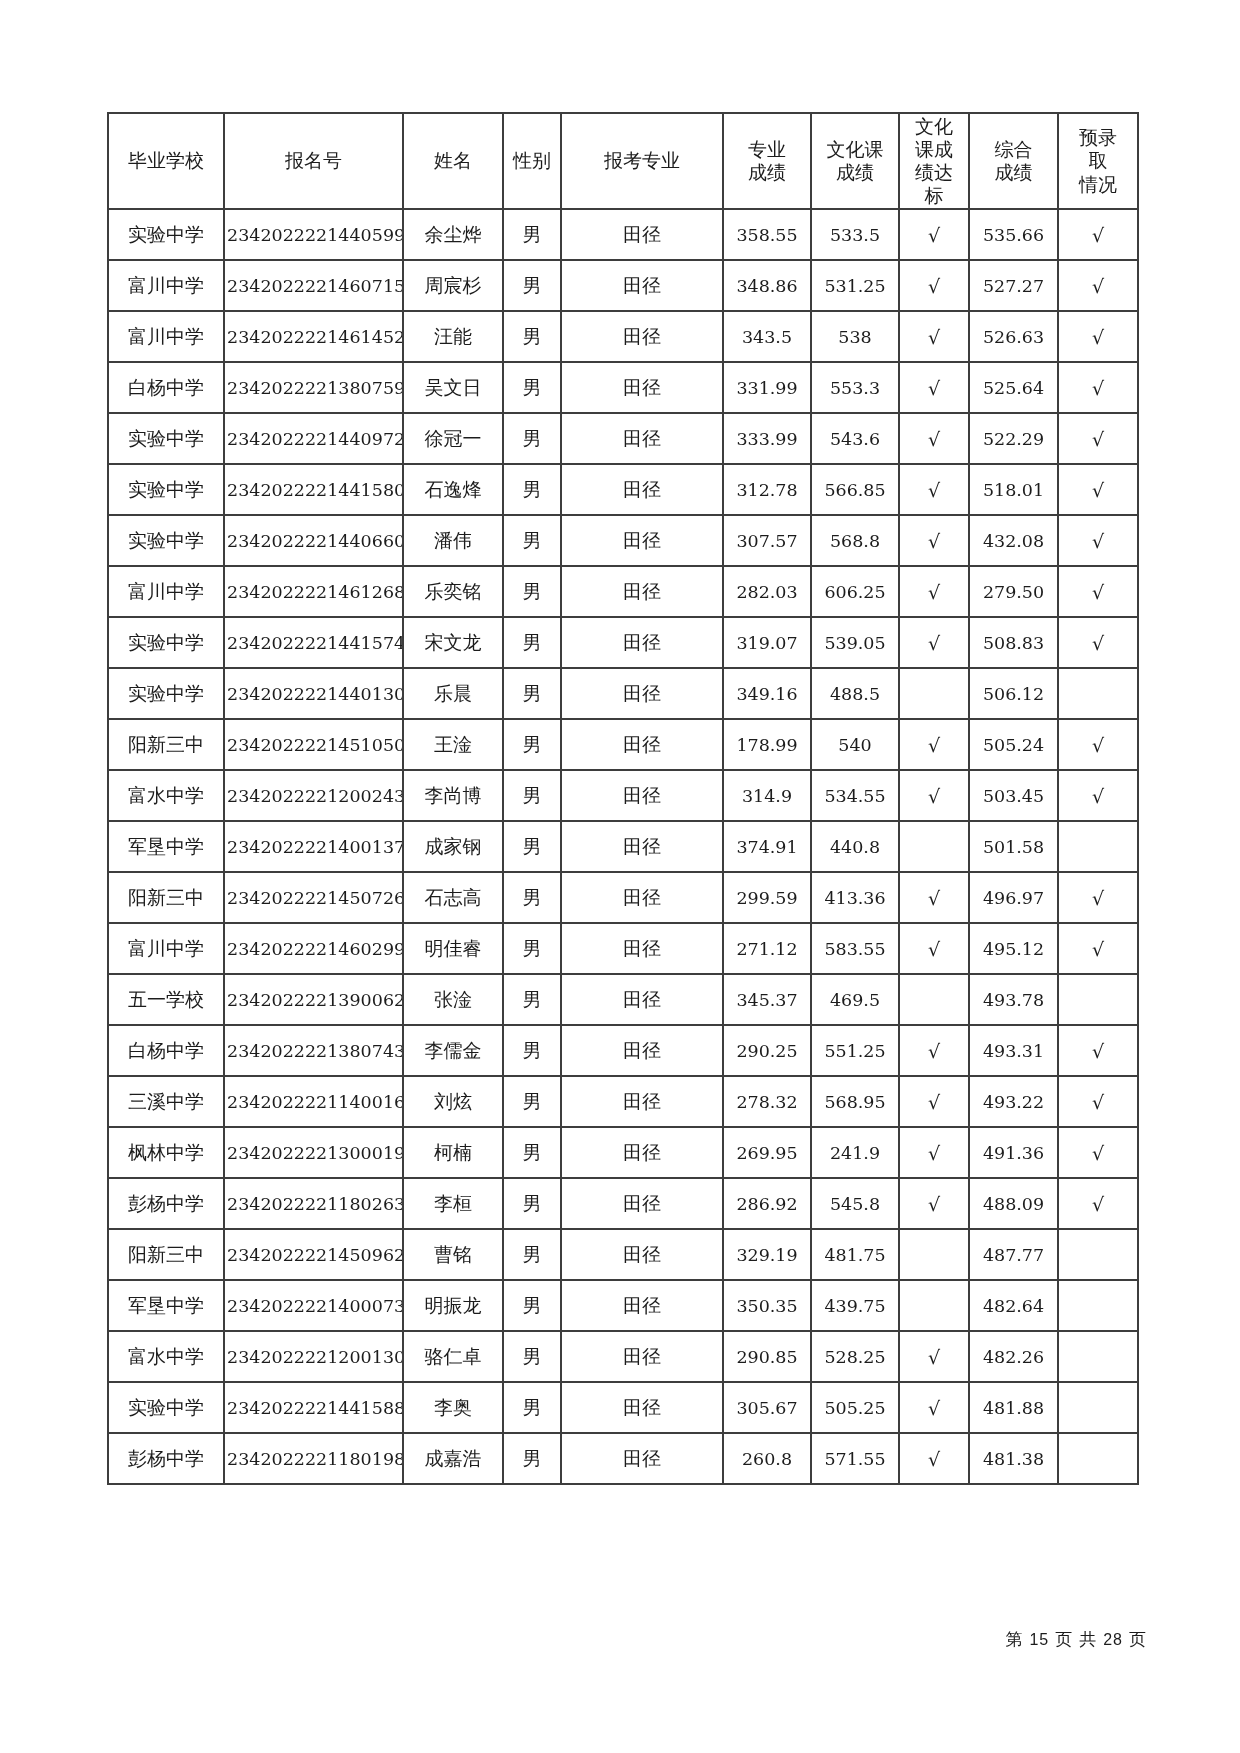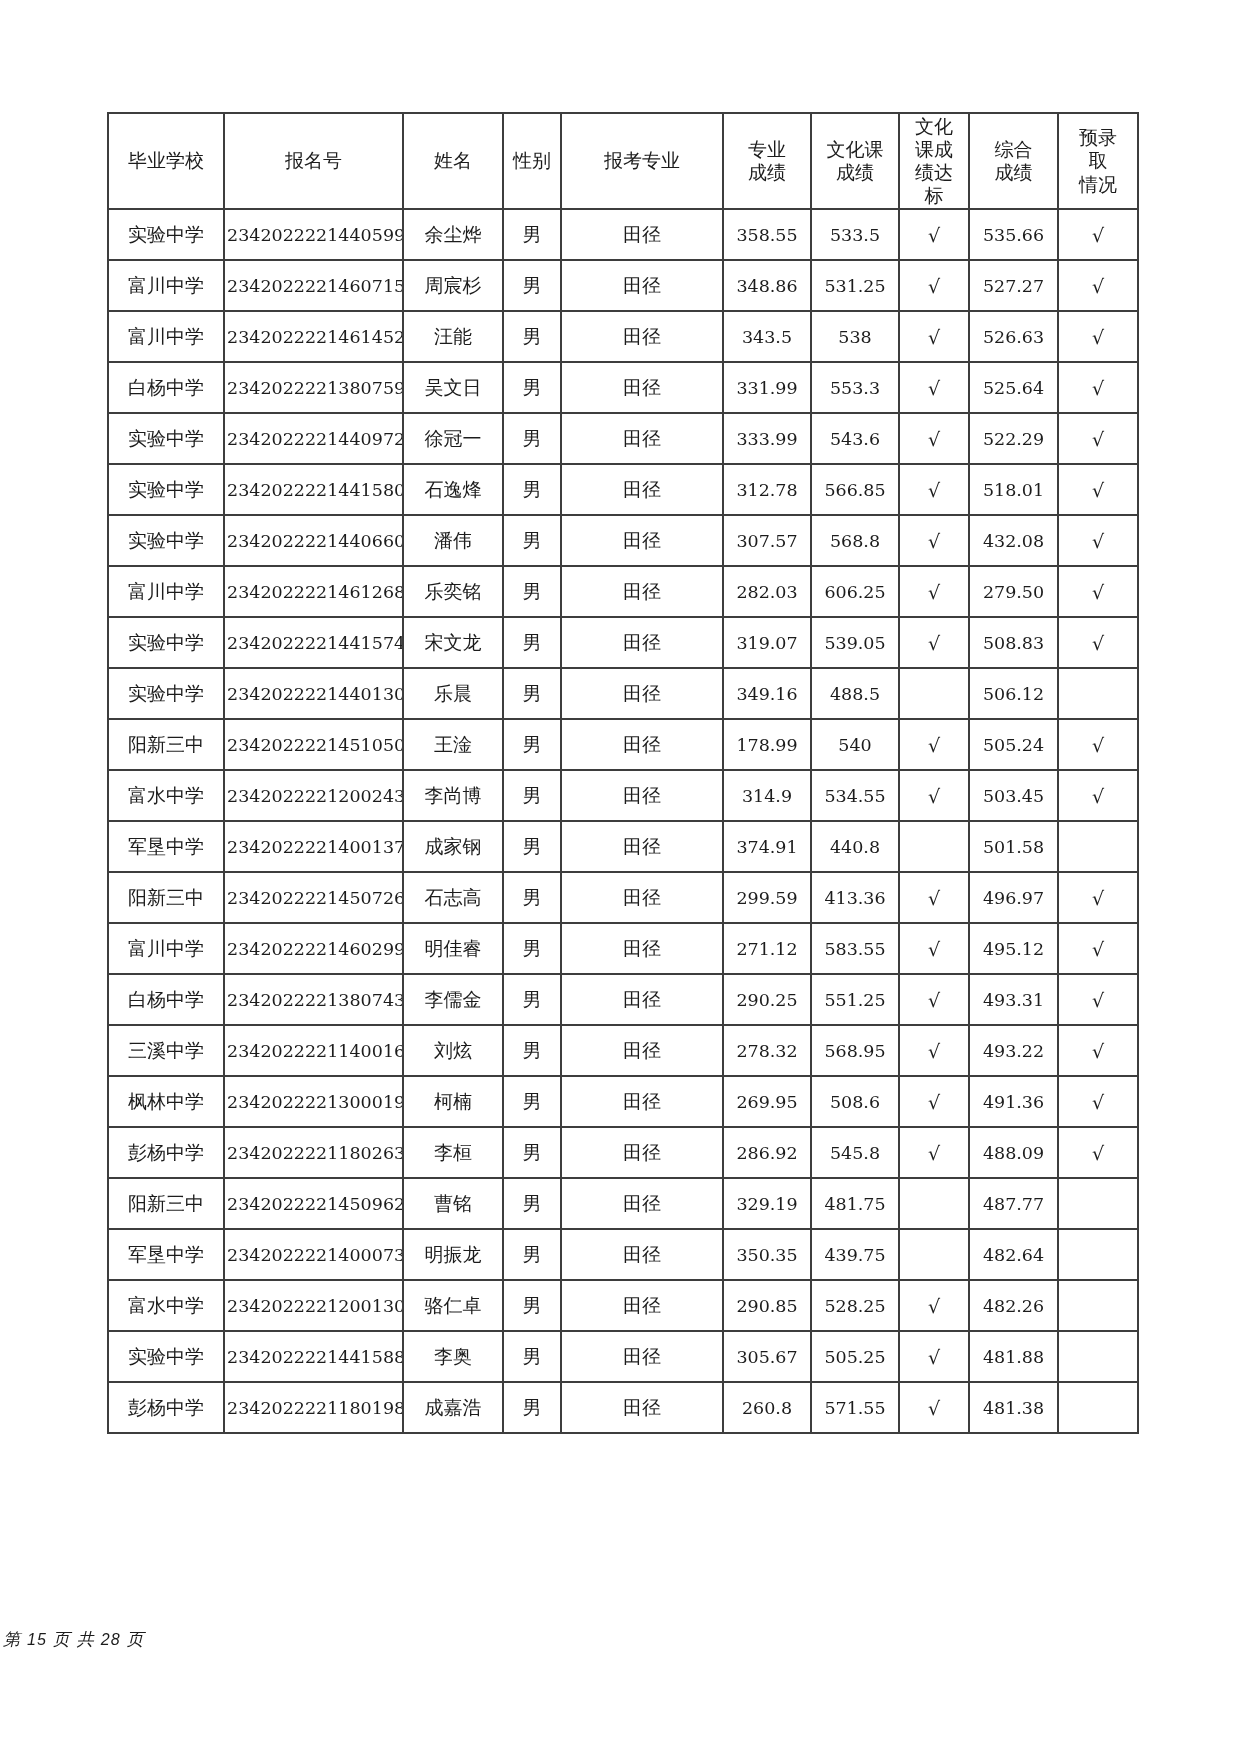--- a/index.html
+++ b/index.html
@@ -49,25 +49,24 @@
     letter-spacing: 0px;
   }
   .score-table tbody td.check {
     font-size: 19px;
   }
   .footer {
     position: absolute;
     top: 1628px;
     left: 0;
     width: 1150px;
-    text-align: left;
+    text-align: right;
     font-size: 17px;
     color: #1c1c1c;
     letter-spacing: 1px;
-    font-style: italic;
   }
   .footer .num {
     font-family: "Liberation Sans", "DejaVu Sans", sans-serif;
     font-size: 16px;
     padding: 0 3px;
   }
   .footer .word {
     padding: 0 3px;
   }
 </style>
@@ -286,20 +285,32 @@
           <td>明佳睿</td>
           <td>男</td>
           <td>田径</td>
           <td class="num">271.12</td>
           <td class="num">583.55</td>
           <td class="check">√</td>
           <td class="num">495.12</td>
           <td class="check">√</td>
         </tr>
         <tr>
+          <td>五一学校</td>
+          <td class="num">2342022221390062</td>
+          <td>张淦</td>
+          <td>男</td>
+          <td>田径</td>
+          <td class="num">345.37</td>
+          <td class="num">469.5</td>
+          <td class="check"></td>
+          <td class="num">493.78</td>
+          <td class="check"></td>
+        </tr>
+        <tr>
           <td>白杨中学</td>
           <td class="num">2342022221380743</td>
           <td>李儒金</td>
           <td>男</td>
           <td>田径</td>
           <td class="num">290.25</td>
           <td class="num">551.25</td>
           <td class="check">√</td>
           <td class="num">493.31</td>
           <td class="check">√</td>
@@ -316,21 +327,21 @@
           <td class="num">493.22</td>
           <td class="check">√</td>
         </tr>
         <tr>
           <td>枫林中学</td>
           <td class="num">2342022221300019</td>
           <td>柯楠</td>
           <td>男</td>
           <td>田径</td>
           <td class="num">269.95</td>
-          <td class="num">508.6</td>
+          <td class="num">241.9</td>
           <td class="check">√</td>
           <td class="num">491.36</td>
           <td class="check">√</td>
         </tr>
         <tr>
           <td>彭杨中学</td>
           <td class="num">2342022221180263</td>
           <td>李桓</td>
           <td>男</td>
           <td>田径</td>

